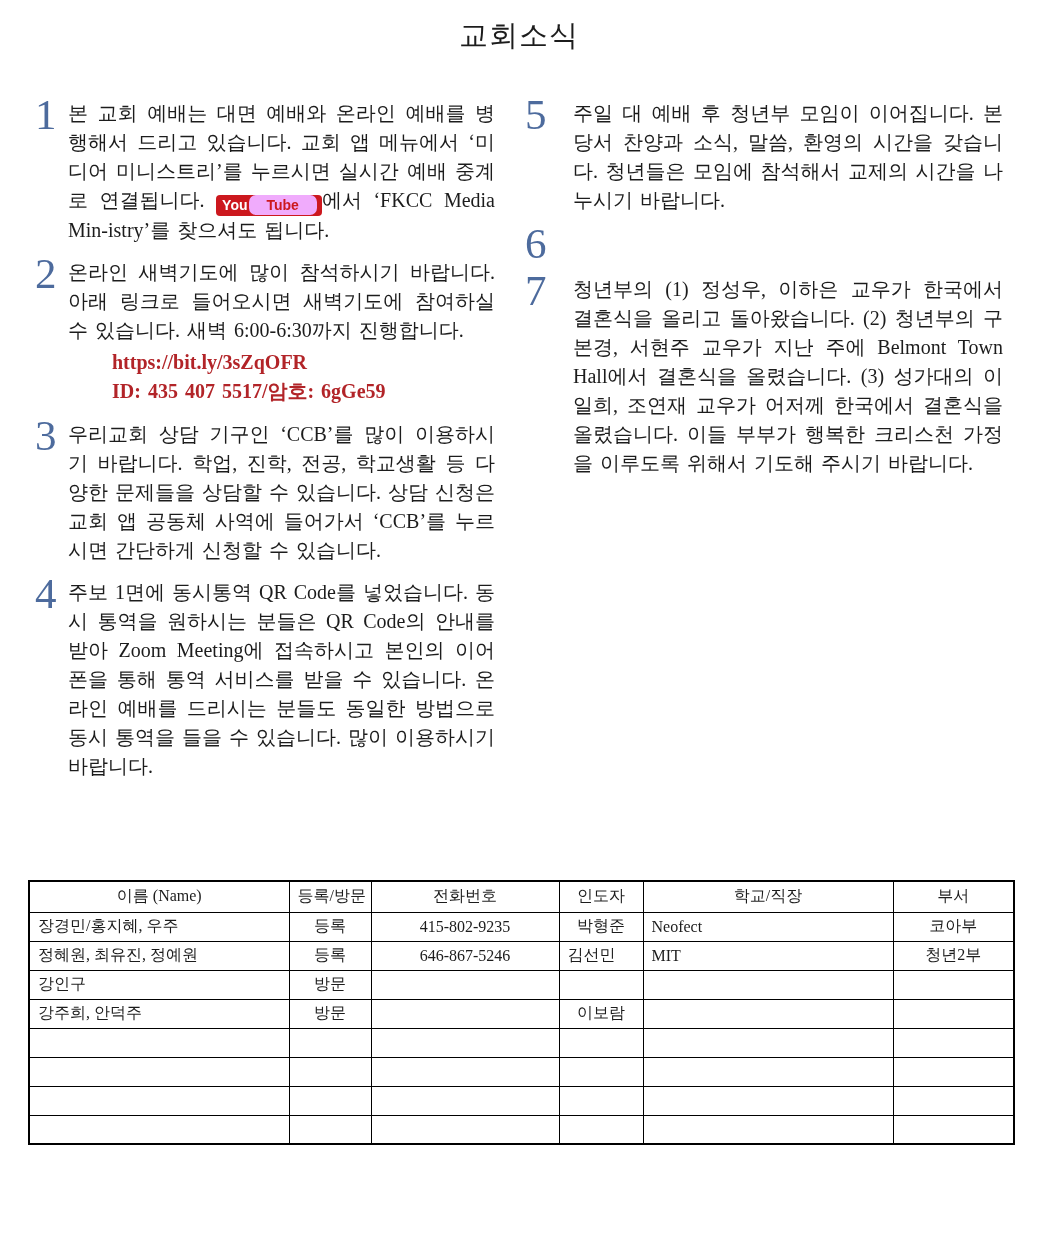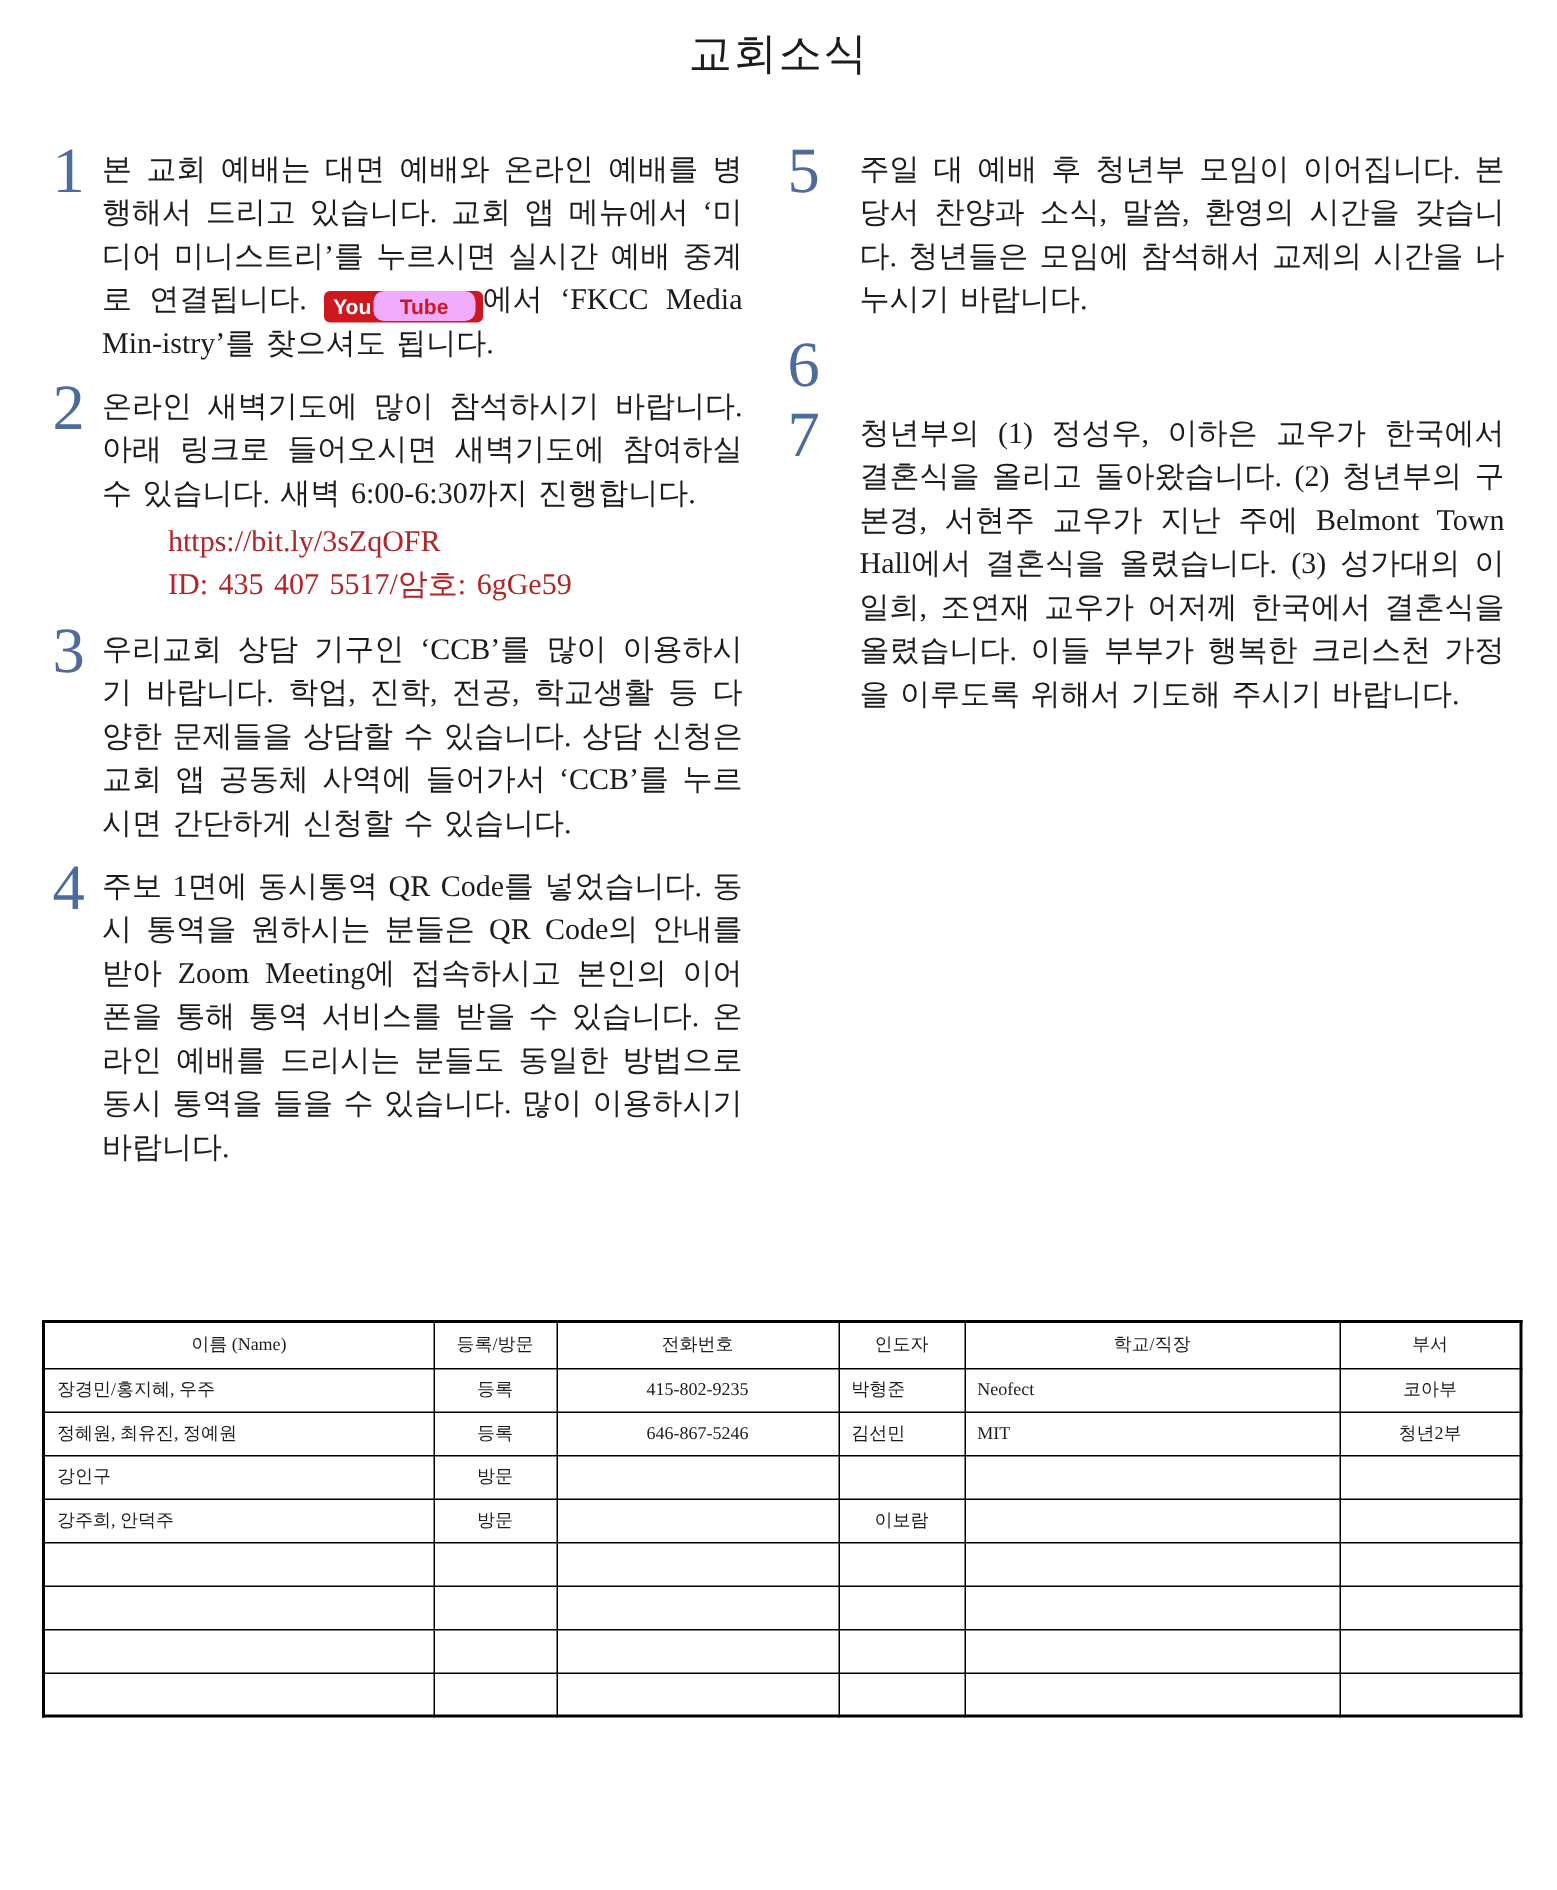--- a/index.html
+++ b/index.html
@@ -23,21 +23,21 @@
   .item { display:flex; align-items:flex-start; margin-bottom:13px; }
   .num {
     flex:0 0 auto; color:#4d6b9d; font-size:43px; line-height:36px;
     margin-top:-2px; font-weight:normal;
   }
   .col-left  .num { width:33px; }
   .col-right .num { width:48px; }
   .body { flex:1 1 auto; font-size:20px; line-height:29px;
     text-align:justify; text-align-last:left; word-spacing:2px; }
   .links { margin:3px 0 1px 44px; }
-  .link { color:#b22428; font-size:20px; line-height:29px; }
+  .link { color:#b22428; font-size:20px; line-height:29px;font-weight:bold; }
   .yt-badge {
     display:inline-block; background:#cc181e; color:#ffffff;
     border-radius:4px; padding:3px 5px 4px 6px;
     font-family:"Liberation Sans","DejaVu Sans",sans-serif;
     font-weight:bold; font-size:14px; line-height:1; vertical-align:-3px;
     white-space:nowrap;
   }
   .yt-tube {
     background:#f0abfc; color:#cc181e; border-radius:7px;
     padding:2px 18px; margin-left:1px;
@@ -45,21 +45,21 @@
   .visitors { position:absolute; top:880px; left:28px; width:985px; }
   .visitors-title {
     text-align:center; font-size:27px; font-weight:normal;
     margin-bottom:13px; letter-spacing:1px;
   }
   table.visitors-table {
     width:985px; border-collapse:collapse; table-layout:fixed;
     border:2.5px solid #000000;
   }
   .visitors-table th, .visitors-table td {
-    border:1.5px solid #000000; font-size:12px; font-weight:normal;
+    border:1.5px solid #000000; font-size:16px; font-weight:normal;
     padding:0 8px; overflow:hidden; white-space:nowrap;
   }
   .visitors-table thead tr { height:31px; }
   .visitors-table tbody tr { height:29px; }
   .visitors-table th { text-align:center; }
 </style>
 </head>
 <body>
 
 <h1 class="page-title">교회소식</h1>
@@ -136,21 +136,21 @@
           <th>인도자</th>
           <th>학교/직장</th>
           <th>부서</th>
         </tr>
     </thead>
     <tbody>
         <tr>
           <td style="text-align: left;">장경민/홍지혜, 우주</td>
           <td style="text-align: center;">등록</td>
           <td style="text-align: center;">415-802-9235</td>
-          <td style="text-align: left;">박형준</td>
+          <td style="text-align: center;">박형준</td>
           <td style="text-align: left;">Neofect</td>
           <td style="text-align: center;">코아부</td>
         </tr>
         <tr>
           <td style="text-align: left;">정혜원, 최유진, 정예원</td>
           <td style="text-align: center;">등록</td>
           <td style="text-align: center;">646-867-5246</td>
           <td style="text-align: left;">김선민</td>
           <td style="text-align: left;">MIT</td>
           <td style="text-align: center;">청년2부</td>

